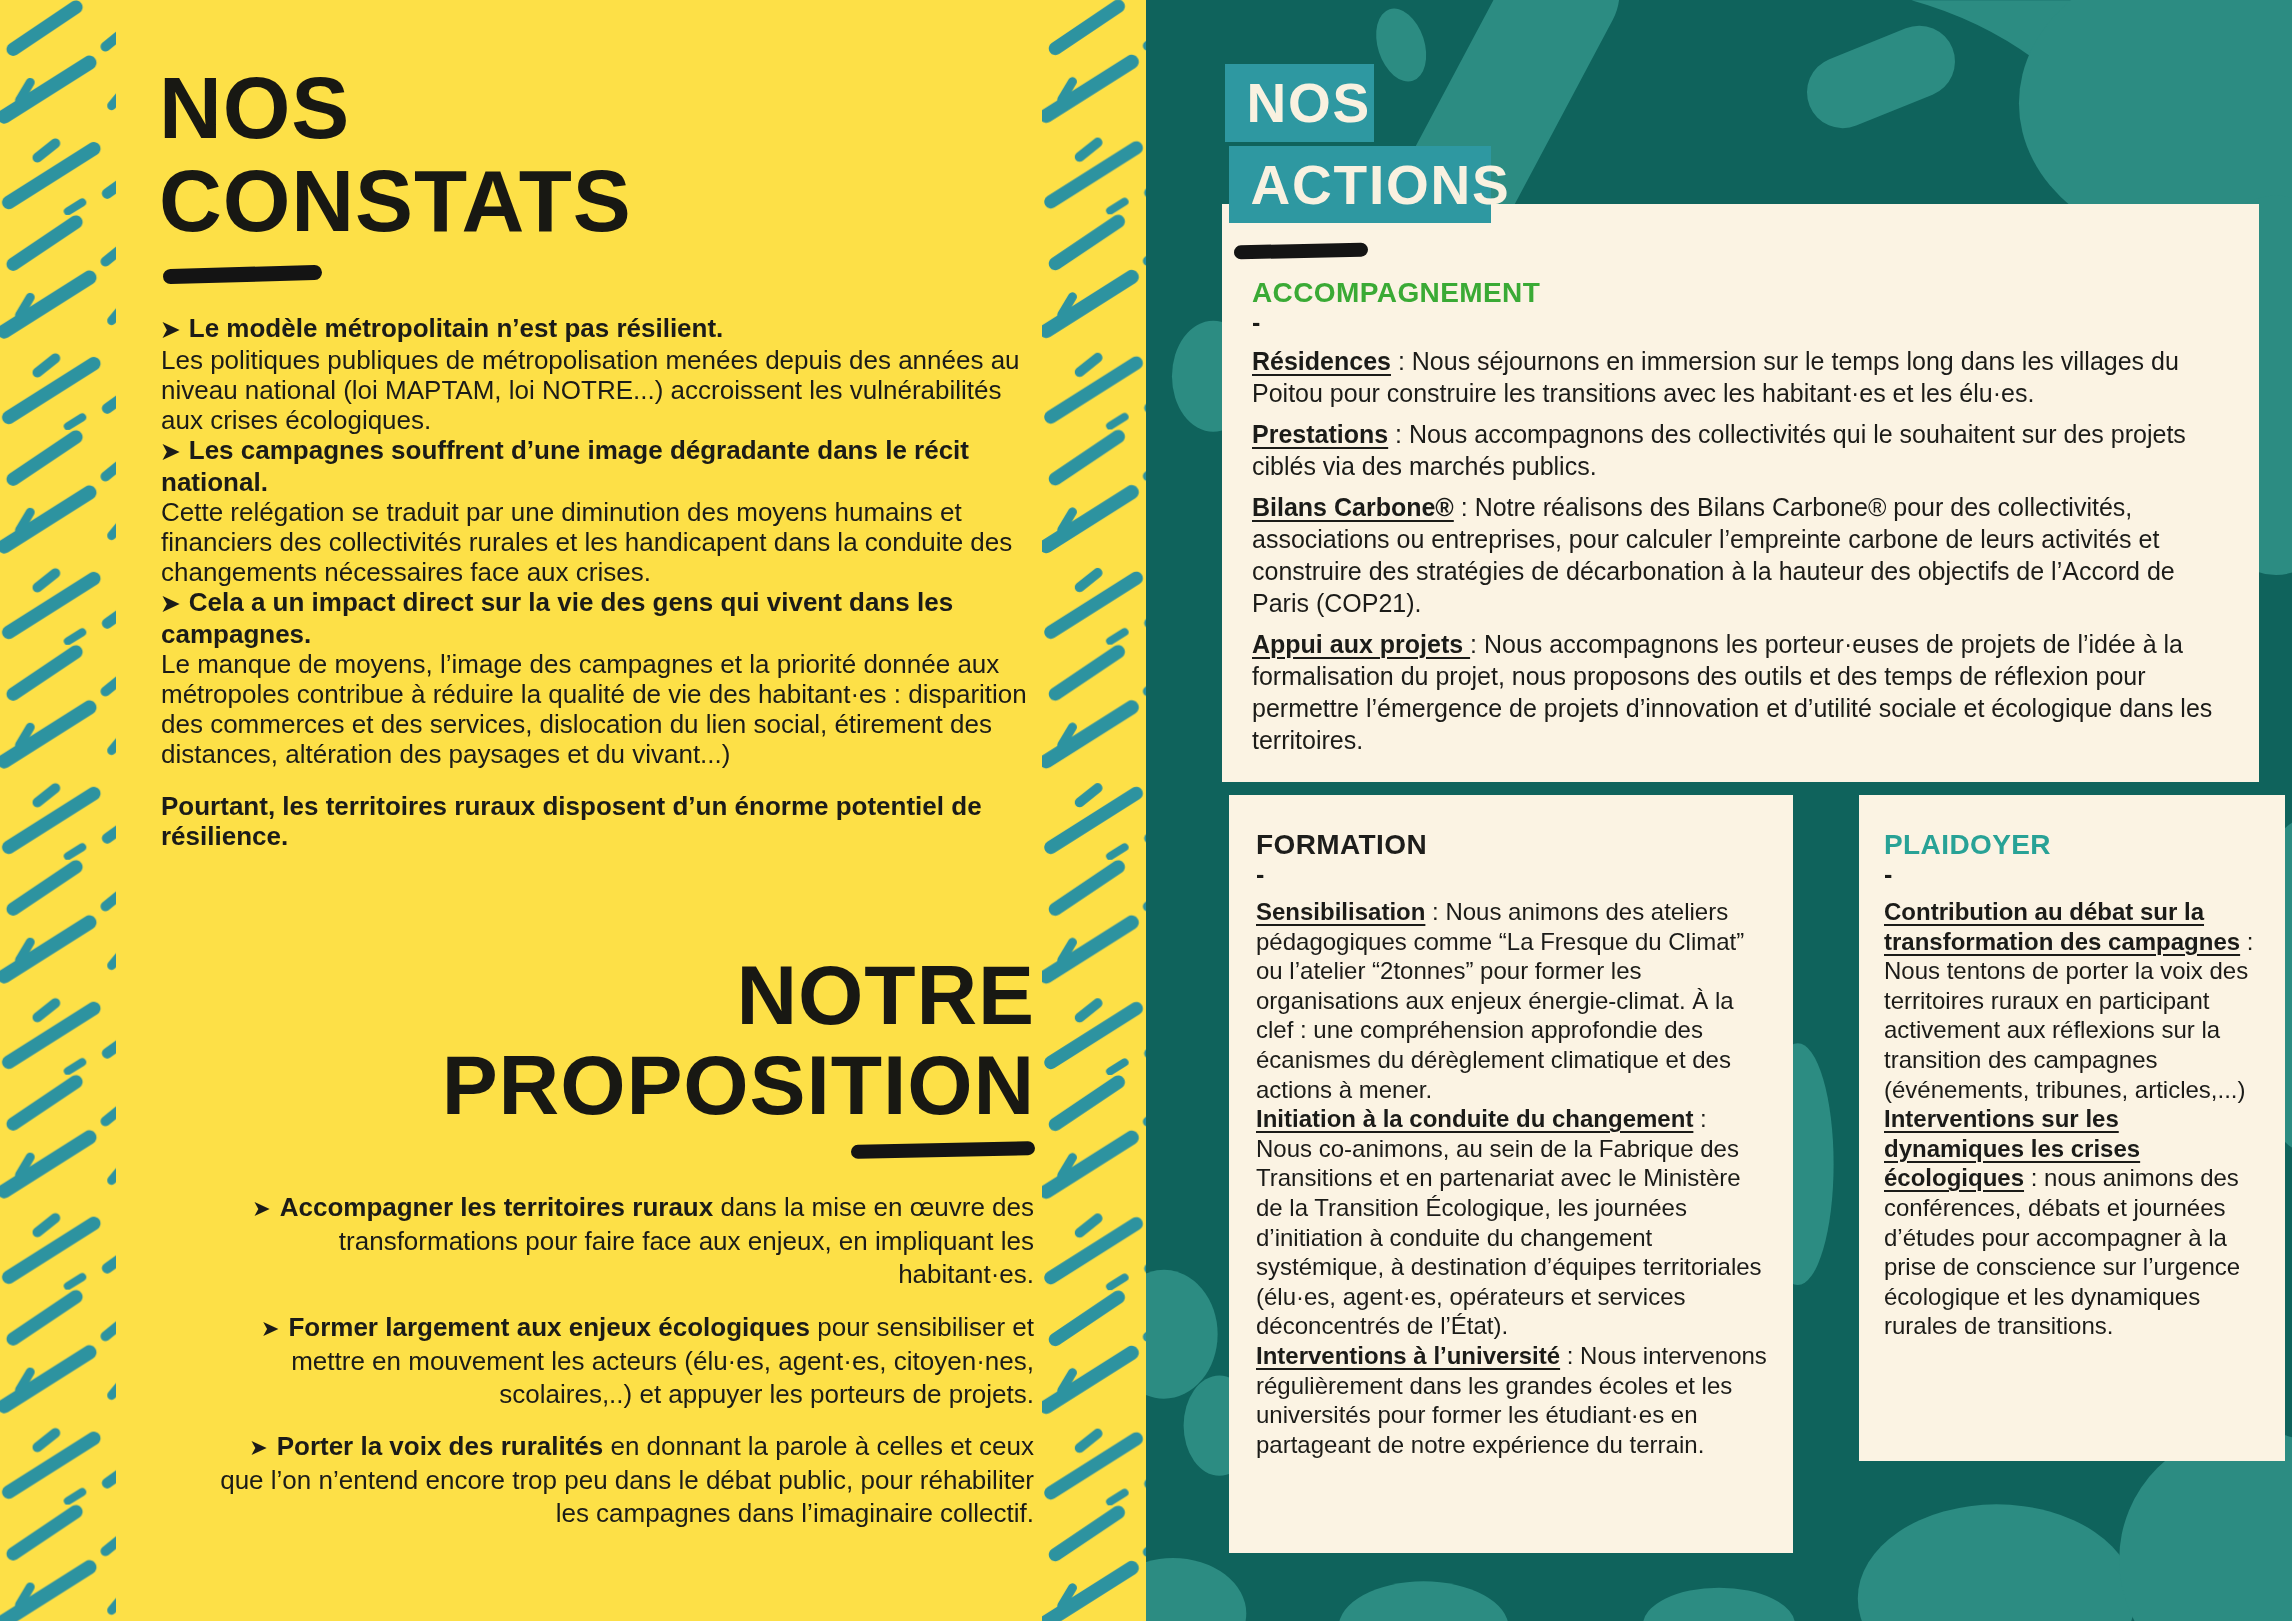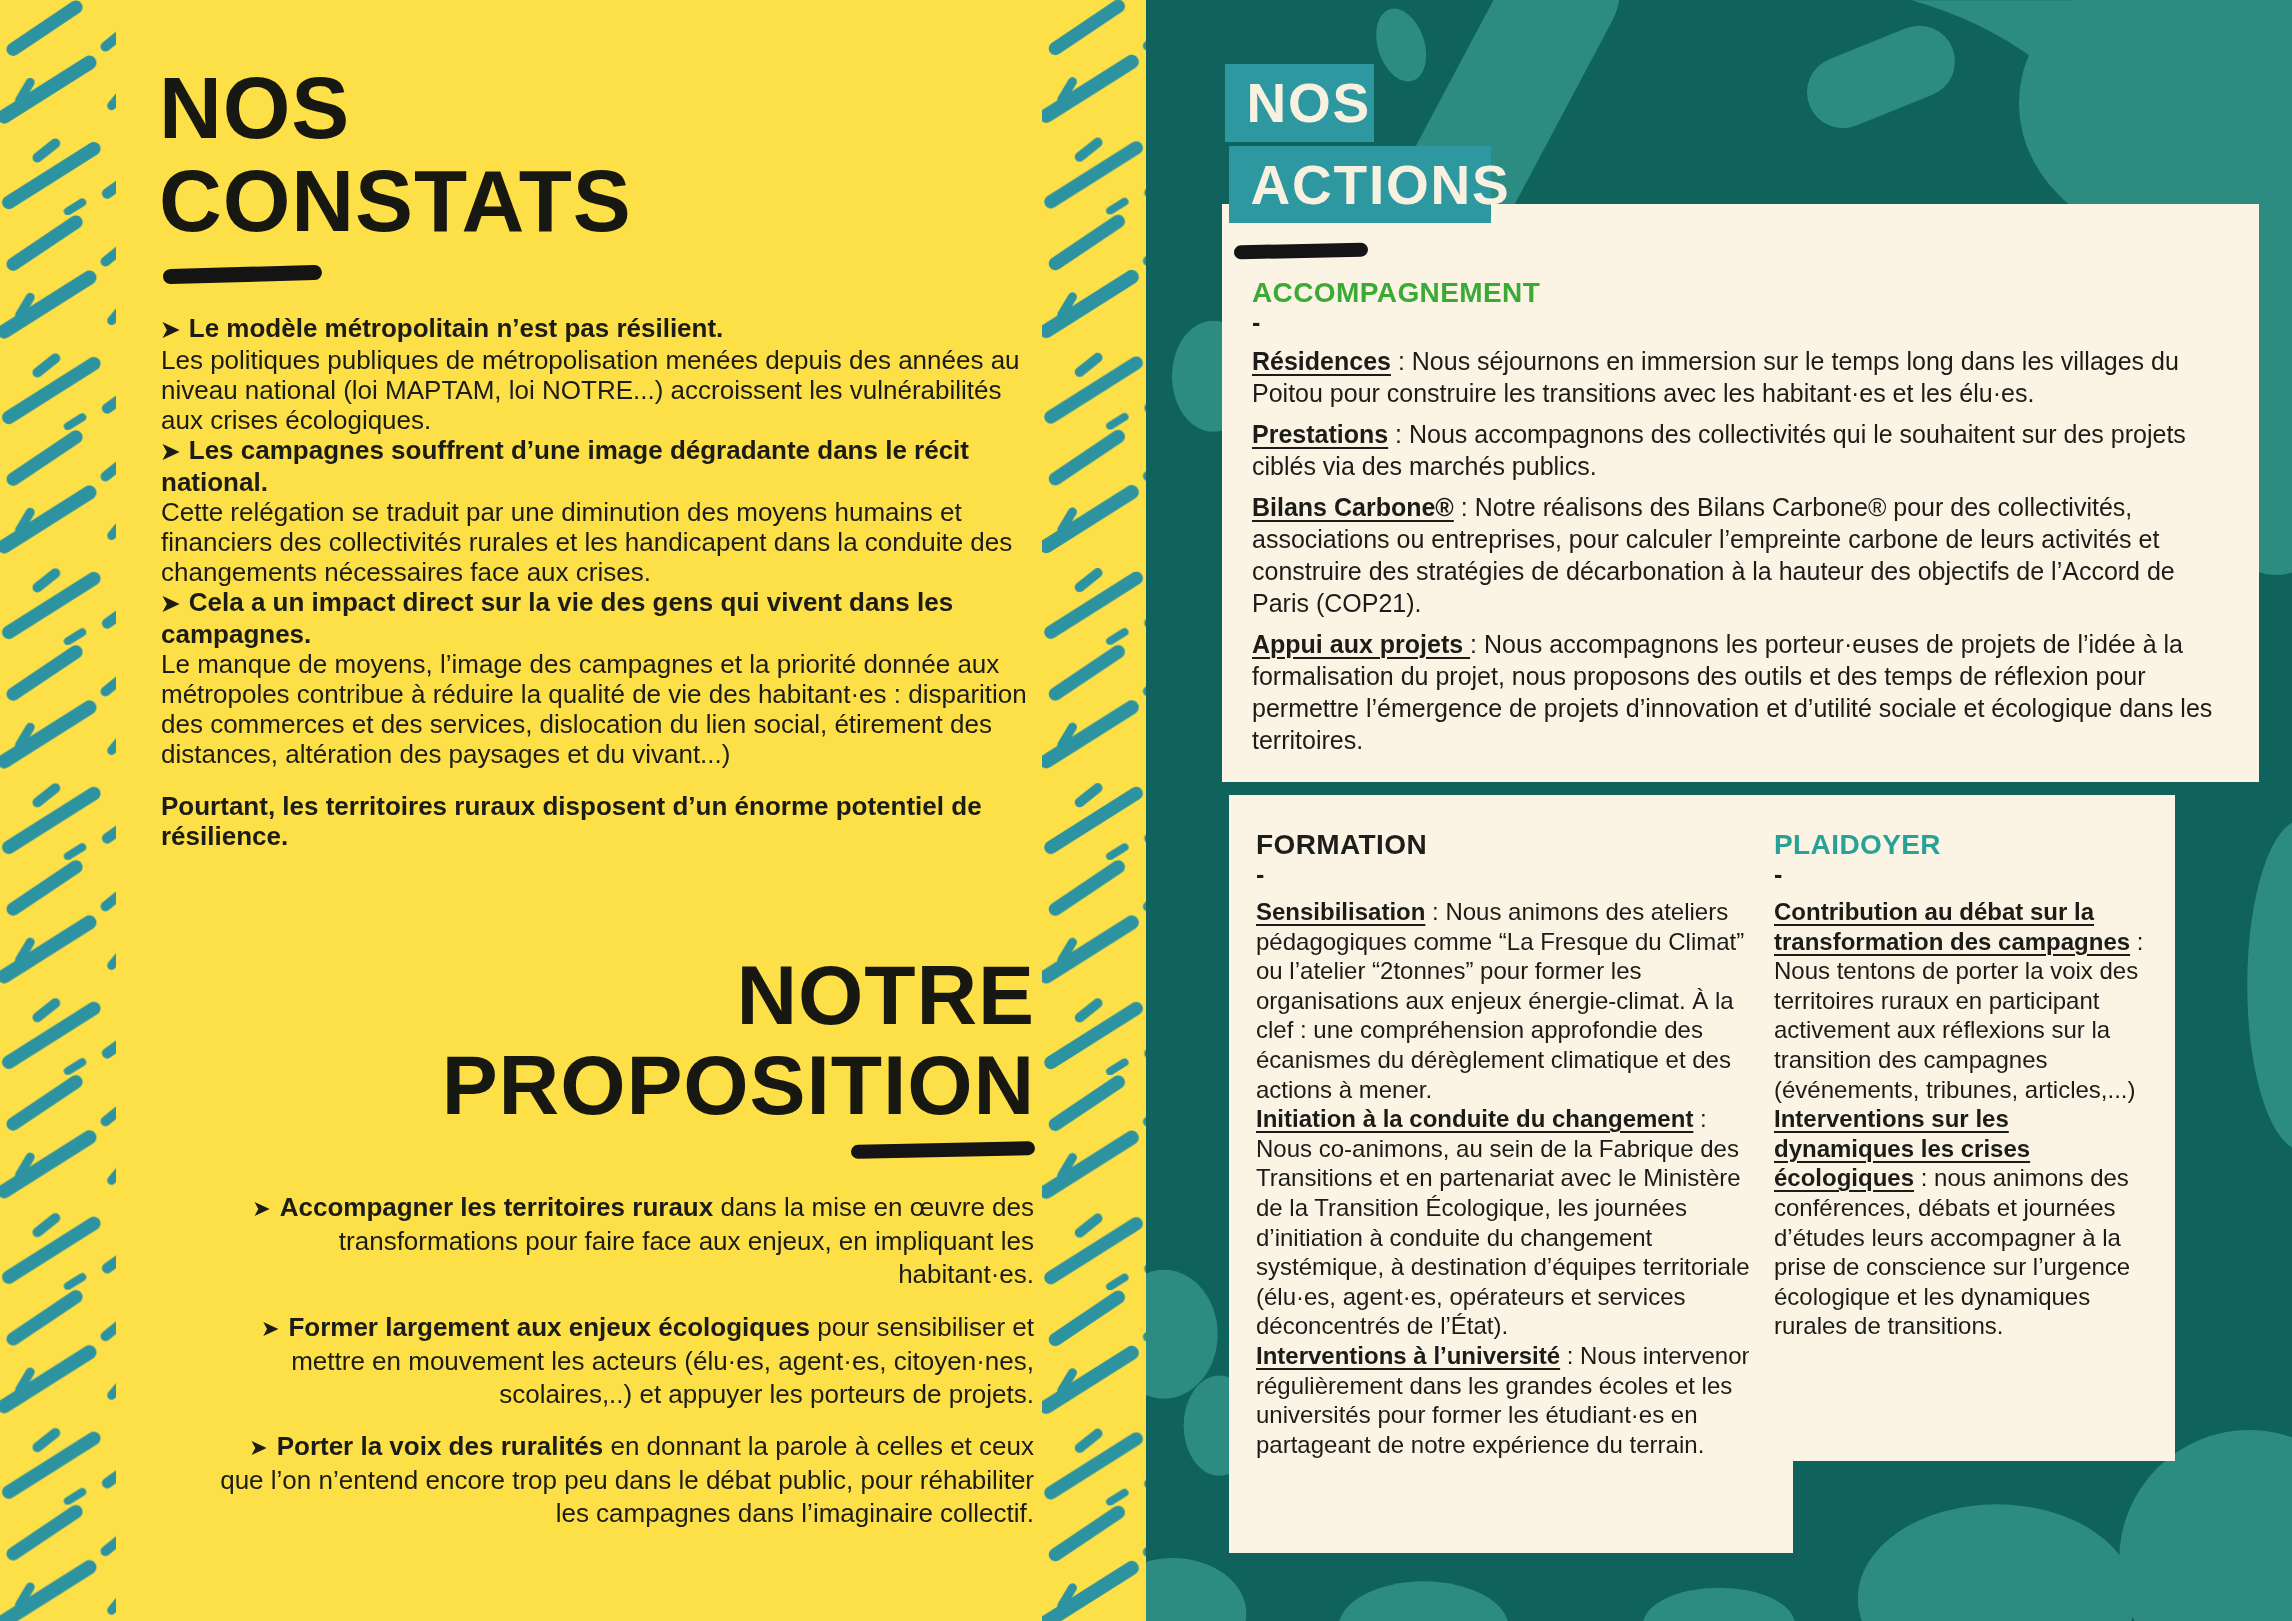--- a/index.html
+++ b/index.html
@@ -34,21 +34,21 @@
   .tblock{position:absolute;background:#2E98A1;color:#F9F1E0;font-weight:800;
           display:flex;align-items:center;padding-left:21.5px;letter-spacing:1.8px;
           font-size:55px;z-index:3;}
   .tb-nos{left:1225px;top:64px;width:127px;height:78px;}
   .tb-actions{left:1229px;top:146px;width:240px;height:77px;}
   .u-actions{left:1234px;top:244px;width:134px;height:14.3px;transform:rotate(-1.2deg);}
   
   .box{position:absolute;background:#FBF3E3;z-index:2;overflow:hidden;box-sizing:border-box;}
   .box-accomp{left:1222px;top:204px;width:1037px;height:578px;padding:73px 27px 0 30px;}
   .box-formation{left:1229px;top:795px;width:564px;height:758px;padding:34px 25px 0 27px;}
-  .box-plaidoyer{left:1749px;top:795px;width:426px;height:666px;padding:34px 23px 0 25px;}
+  .box-plaidoyer{left:1859px;top:795px;width:426px;height:666px;padding:34px 23px 0 25px;}
   .box h3{margin:0;font-size:28px;font-weight:800;letter-spacing:0.4px;}
   .hd-green{color:#3AAA35;}
   .hd-black{color:#1D1D1B;}
   .hd-teal{color:#28A296;}
   .hd-dash{font-weight:700;margin:0 0 9px 0;line-height:27px;font-size:25px;}
   .box-accomp .entry{margin:0 0 9px 0;font-size:25px;line-height:32px;}
   .box-formation .entry,.box-plaidoyer .entry{margin:0;font-size:24px;line-height:29.6px;}
   .entry u{text-decoration-thickness:2.2px;text-underline-offset:3.6px;}
   .entry b{font-weight:700;}
 </style>
@@ -154,17 +154,17 @@
     <p class="hd-dash">-</p>
     <p class="entry"><u><b>Sensibilisation</b></u><span> : Nous animons des ateliers pédagogiques comme “La Fresque du Climat” ou l’atelier “2tonnes” pour former les organisations aux enjeux énergie-climat. À la clef : une compréhension approfondie des écanismes du dérèglement climatique et des actions à mener.</span></p>
     <p class="entry"><u><b>Initiation à la conduite du changement</b></u><span> : Nous co-animons, au sein de la Fabrique des Transitions et en partenariat avec le Ministère de la Transition Écologique, les journées d’initiation à conduite du changement systémique, à destination d’équipes territoriales (élu·es, agent·es, opérateurs et services déconcentrés de l’État).</span></p>
     <p class="entry"><u><b>Interventions à l’université</b></u><span> : Nous intervenons régulièrement dans les grandes écoles et les universités pour former les étudiant·es en partageant de notre expérience du terrain.</span></p>
   </div>
 
   <div class="box box-plaidoyer">
     <h3 class="hd-teal">PLAIDOYER</h3>
     <p class="hd-dash">-</p>
     <p class="entry"><u><b>Contribution au débat sur la transformation des campagnes</b></u><span> : Nous tentons de porter la voix des territoires ruraux en participant activement aux réflexions sur la transition des campagnes (événements, tribunes, articles,...)</span></p>
-    <p class="entry"><u><b>Interventions sur les dynamiques les crises écologiques</b></u><span> : nous animons des conférences, débats et journées d’études leurs accompagner à la prise de conscience sur l’urgence écologique et les dynamiques rurales de transitions.</span></p>
+    <p class="entry"><u><b>Interventions sur les dynamiques les crises écologiques</b></u><span> : nous animons des conférences, débats et journées d’études pour accompagner à la prise de conscience sur l’urgence écologique et les dynamiques rurales de transitions.</span></p>
   </div>
 
 </div>
 
 
 </body></html>

